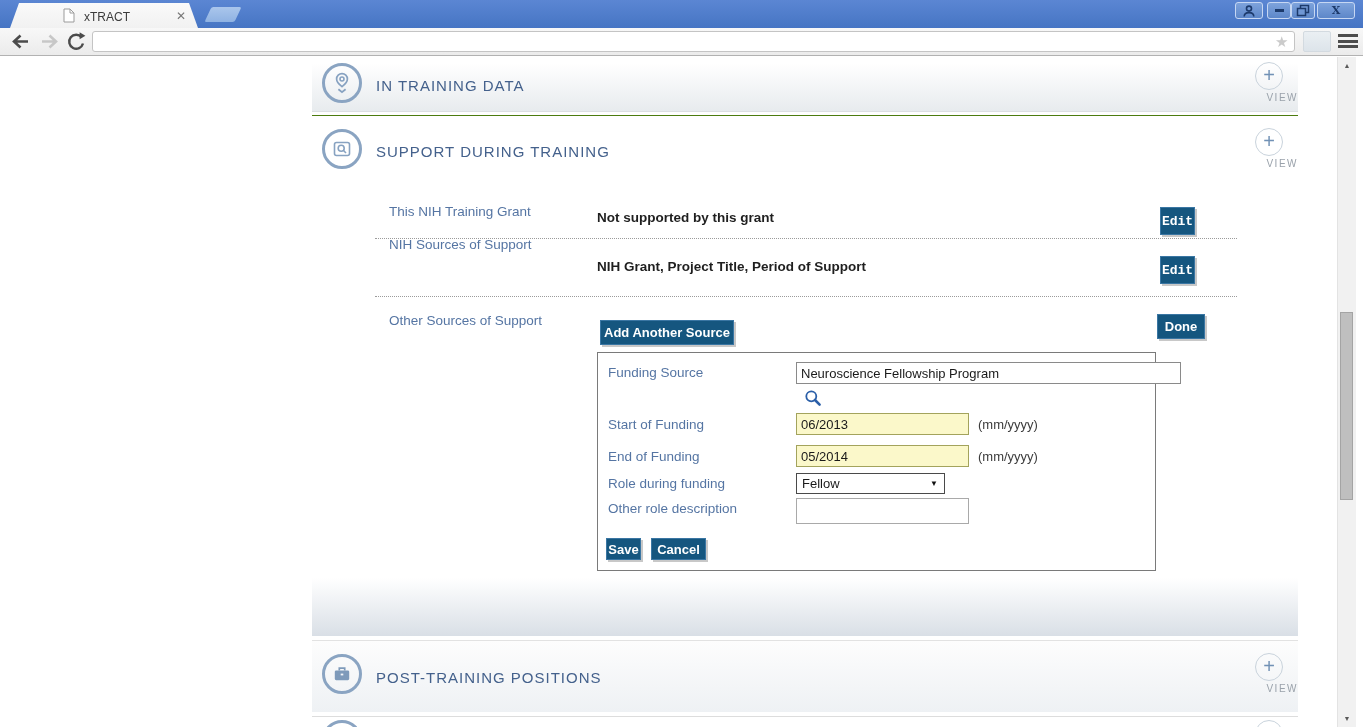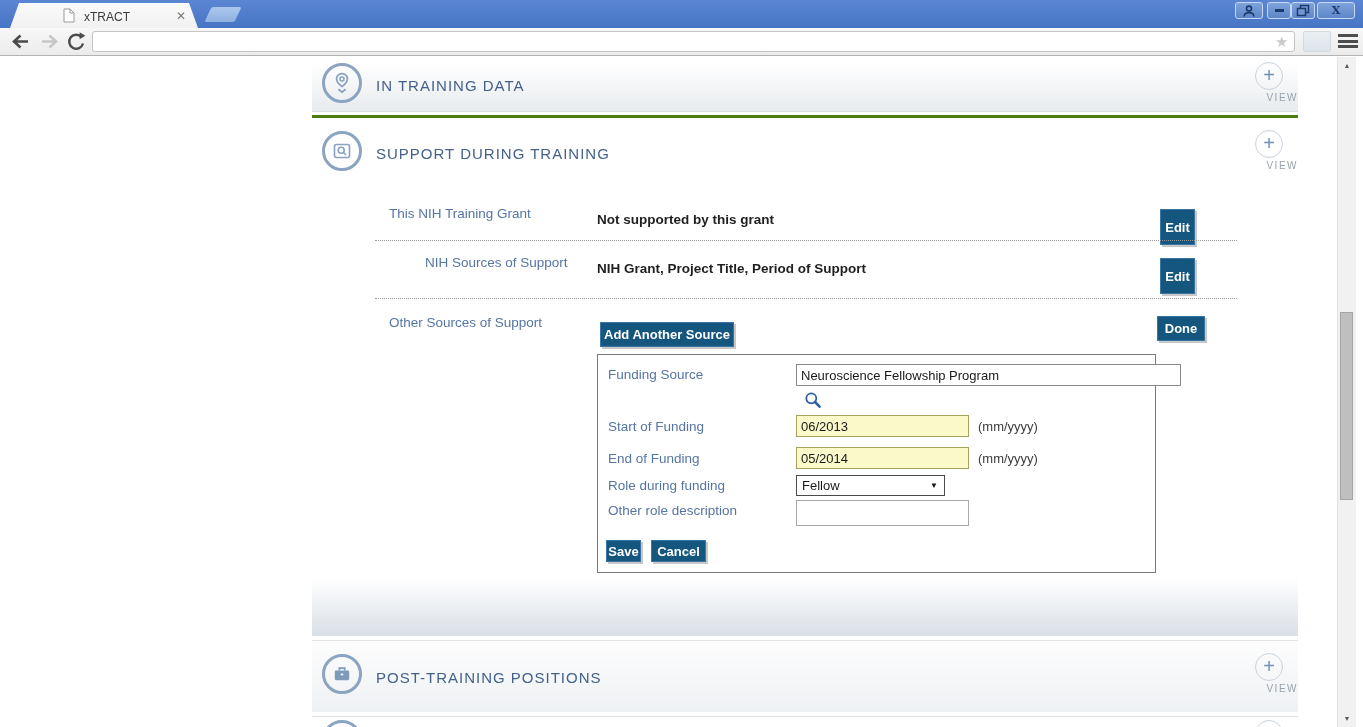--- a/index.html
+++ b/index.html
@@ -37,21 +37,21 @@
   .star{position:absolute;left:1275px;top:5px;font-size:15px;color:#cbcbcb;line-height:18px;}
   .graybtn{position:absolute;left:1303px;top:3px;width:28px;height:21px;border-radius:2px;
            background:linear-gradient(180deg,#eaeff3,#dde4ea);border:1px solid #d3dae0;box-sizing:border-box;}
   .menu-btn{position:absolute;left:1338px;top:6px;width:20px;height:16px;}
   .menu-btn div{width:20px;height:3px;background:#4d4d4d;margin-bottom:2.5px;}
 
   
   .section{position:absolute;left:312px;width:986px;box-sizing:border-box;}
   .sec-band1{top:58px;height:54px;background:linear-gradient(180deg,#ffffff 10%,#e7ebee);
              border-bottom:1px solid #dcdfe2;}
-  .sec-support{top:115px;height:521px;background:#ffffff;border-top:3px solid #4d7c0f;}
+  .sec-support{top:115px;height:521px;background:#ffffff;border-top:1px solid #4d7c0f;}
   .sec-support .fade{position:absolute;left:0;bottom:0;width:100%;height:58px;
              background:linear-gradient(180deg,rgba(255,255,255,0),#d9dfe6);}
   .sec-post{top:640px;height:72px;background:linear-gradient(180deg,#fdfdfd,#eef1f4);
             border-top:1px solid #e2e2e2;}
   .sec-next{top:716px;height:11px;background:#ffffff;border-top:1px solid #dddddd;}
 
   .sec-icon{position:absolute;left:10px;width:34px;height:34px;border:3px solid #8aa4c2;
             border-radius:50%;display:flex;align-items:center;justify-content:center;background:transparent;}
   .sec-title{position:absolute;left:64px;font-size:15px;letter-spacing:1px;color:#44618c;}
 
@@ -60,21 +60,21 @@
                color:#7191b5;font-size:20px;line-height:24px;text-align:center;background:#fff0;}
   .view-label{margin-top:2px;font-size:10px;letter-spacing:1.5px;color:#9aa2ab;text-align:right;}
 
   .row-label{position:absolute;left:77px;font-size:13.5px;color:#5575a3;}
   .row-value{position:absolute;left:285px;font-size:13.5px;font-weight:bold;color:#1f1f1f;}
   .dotted{position:absolute;left:63px;width:862px;height:0;border-top:1px dotted #9b9b9b;}
 
   .blue-btn{background:#15567f;color:#ffffff;font-weight:bold;font-size:13px;
             border:1px solid #3a76a3;box-shadow:2px 2px 0 #c8c8c8;
             display:flex;align-items:center;justify-content:center;box-sizing:border-box;}
-  .edit-btn{position:absolute;left:848px;width:35px;height:36px;}
+  .edit-btn{position:absolute;left:848px;width:35px;height:28px;font-family:Liberation Mono, monospace;}
   .add-btn{position:absolute;left:288px;top:204px;width:134px;height:25px;}
   .done-btn{position:absolute;left:845px;top:198px;width:48px;height:25px;}
 
   .formbox{position:absolute;left:285px;top:236px;width:557px;height:217px;
            border:1px solid #7a7a7a;background:#ffffff;}
   .f-label{position:absolute;left:10px;font-size:13.5px;color:#5575a3;}
   .f-input{position:absolute;box-sizing:border-box;font-size:13px;color:#1a1a1a;
            font-family:"Liberation Sans",sans-serif;padding:0 4px;outline:none;}
   .in-funding{left:198px;top:9px;width:385px;height:22px;border:1px solid #8a8a8a;background:#fff;}
   .in-yellow{left:198px;width:173px;height:22px;border:1px solid #a3a35c;background:#fbf8ca;}
@@ -181,21 +181,21 @@
     <div class="viewbtn" style="top:12px;">
       <div class="view-circle">+</div>
       <div class="view-label">VIEW</div>
     </div>
 
     <div class="row-label" style="top:88px;">This NIH Training Grant</div>
     <div class="row-value" style="top:94px;">Not supported by this grant</div>
     <div class="blue-btn edit-btn" style="top:91px;">Edit</div>
     <div class="dotted" style="top:122px;"></div>
 
-    <div class="row-label" style="top:137px;margin-left:36px;">NIH Sources of Support</div>
+    <div class="row-label" style="top:121px;">NIH Sources of Support</div>
     <div class="row-value" style="top:143px;">NIH Grant, Project Title, Period of Support</div>
     <div class="blue-btn edit-btn" style="top:140px;">Edit</div>
     <div class="dotted" style="top:180px;"></div>
 
     <div class="row-label" style="top:197px;">Other Sources of Support</div>
     <div class="blue-btn add-btn">Add Another Source</div>
     <div class="blue-btn done-btn">Done</div>
 
     <div class="formbox">
       <div class="f-label" style="top:12px;">Funding Source</div>

